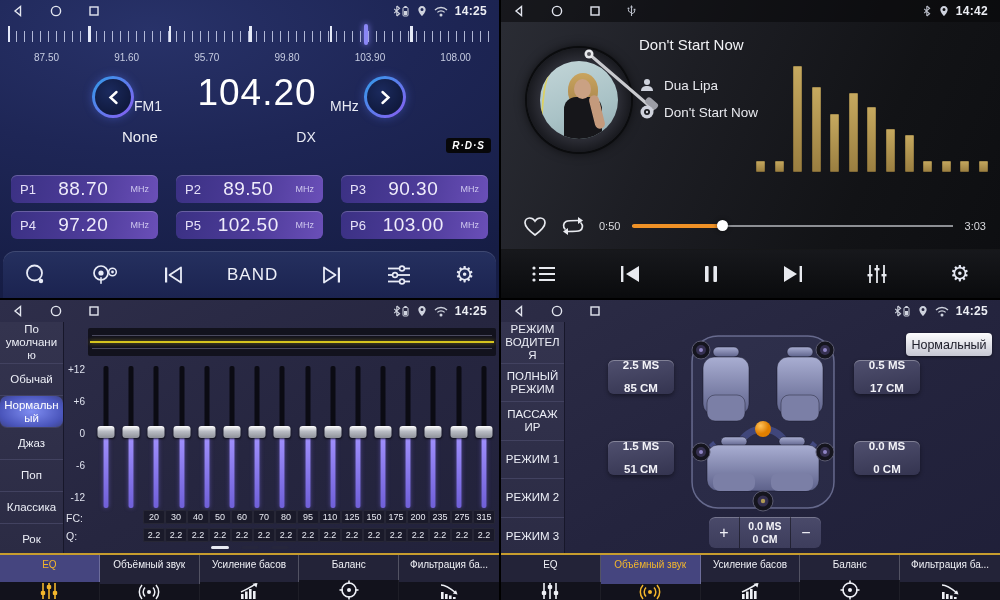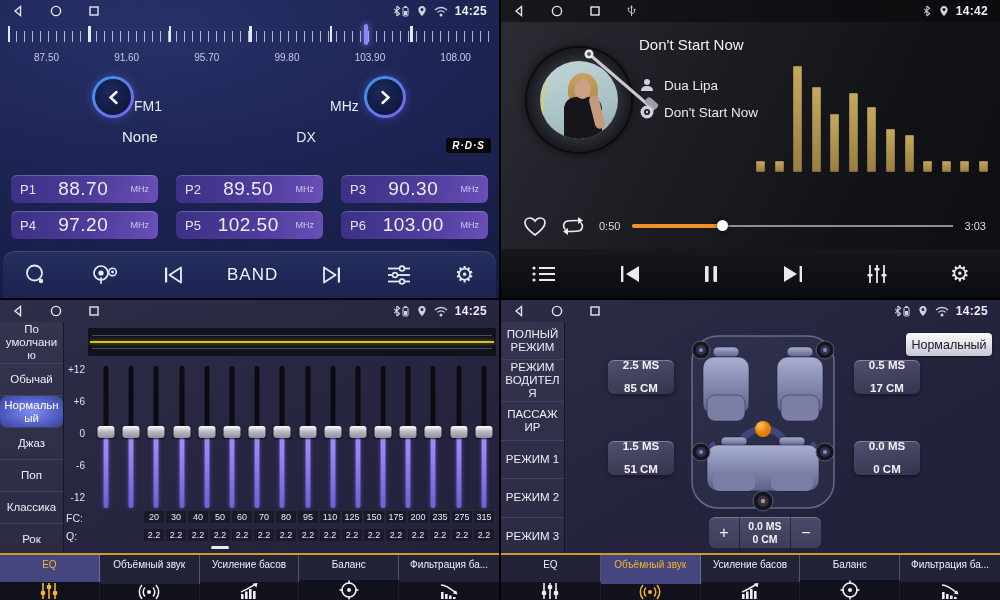--- a/index.html
+++ b/index.html
@@ -228,20 +228,21 @@
 
     <div class="radio-main">
       <div class="tune-btn tune-prev">
         <div class="tune-inner">
             <svg width="11" height="15" viewBox="0 0 11 15">
               <polyline points="8.5,2 2.5,7.5 8.5,13" fill="none" stroke="#fff" stroke-width="2.4" stroke-linecap="round"></polyline>
             </svg>
           </div>
       </div>
       <div class="band-label">FM1</div>
+      <div class="freq-big">104.20</div>
       <div class="unit-label">MHz</div>
       <div class="tune-btn tune-next">
         <div class="tune-inner">
             <svg width="11" height="15" viewBox="0 0 11 15">
               <polyline points="2.5,2 8.5,7.5 2.5,13" fill="none" stroke="#fff" stroke-width="2.4" stroke-linecap="round"></polyline>
             </svg>
           </div>
       </div>
       <div class="station-label">None</div>
       <div class="dx-label">DX</div>
@@ -860,23 +861,23 @@
               <path d="M1 4 A 8.5 8.5 0 0 1 13 4" fill="none" stroke="#cfd3de" stroke-width="1.3"></path>
               <path d="M3.4 6.4 A 5 5 0 0 1 10.6 6.4" fill="none" stroke="#cfd3de" stroke-width="1.3"></path>
               <circle cx="7" cy="9" r="1.5" fill="#cfd3de"></circle>
             </svg>
           </span>
         <span class="sb-time">14:25</span>
       </div>
     </div>
 
     <div class="side-list">
+  <div class="side-item">РЕЖИМ ВОДИТЕЛЯ</div>
+
   <div class="side-item">ПОЛНЫЙ РЕЖИМ</div>
-
-  <div class="side-item">РЕЖИМ ВОДИТЕЛЯ</div>
 
   <div class="side-item">ПАССАЖИР</div>
 
   <div class="side-item">РЕЖИМ 1</div>
 
   <div class="side-item">РЕЖИМ 2</div>
 
   <div class="side-item">РЕЖИМ 3</div>
 </div>
 

